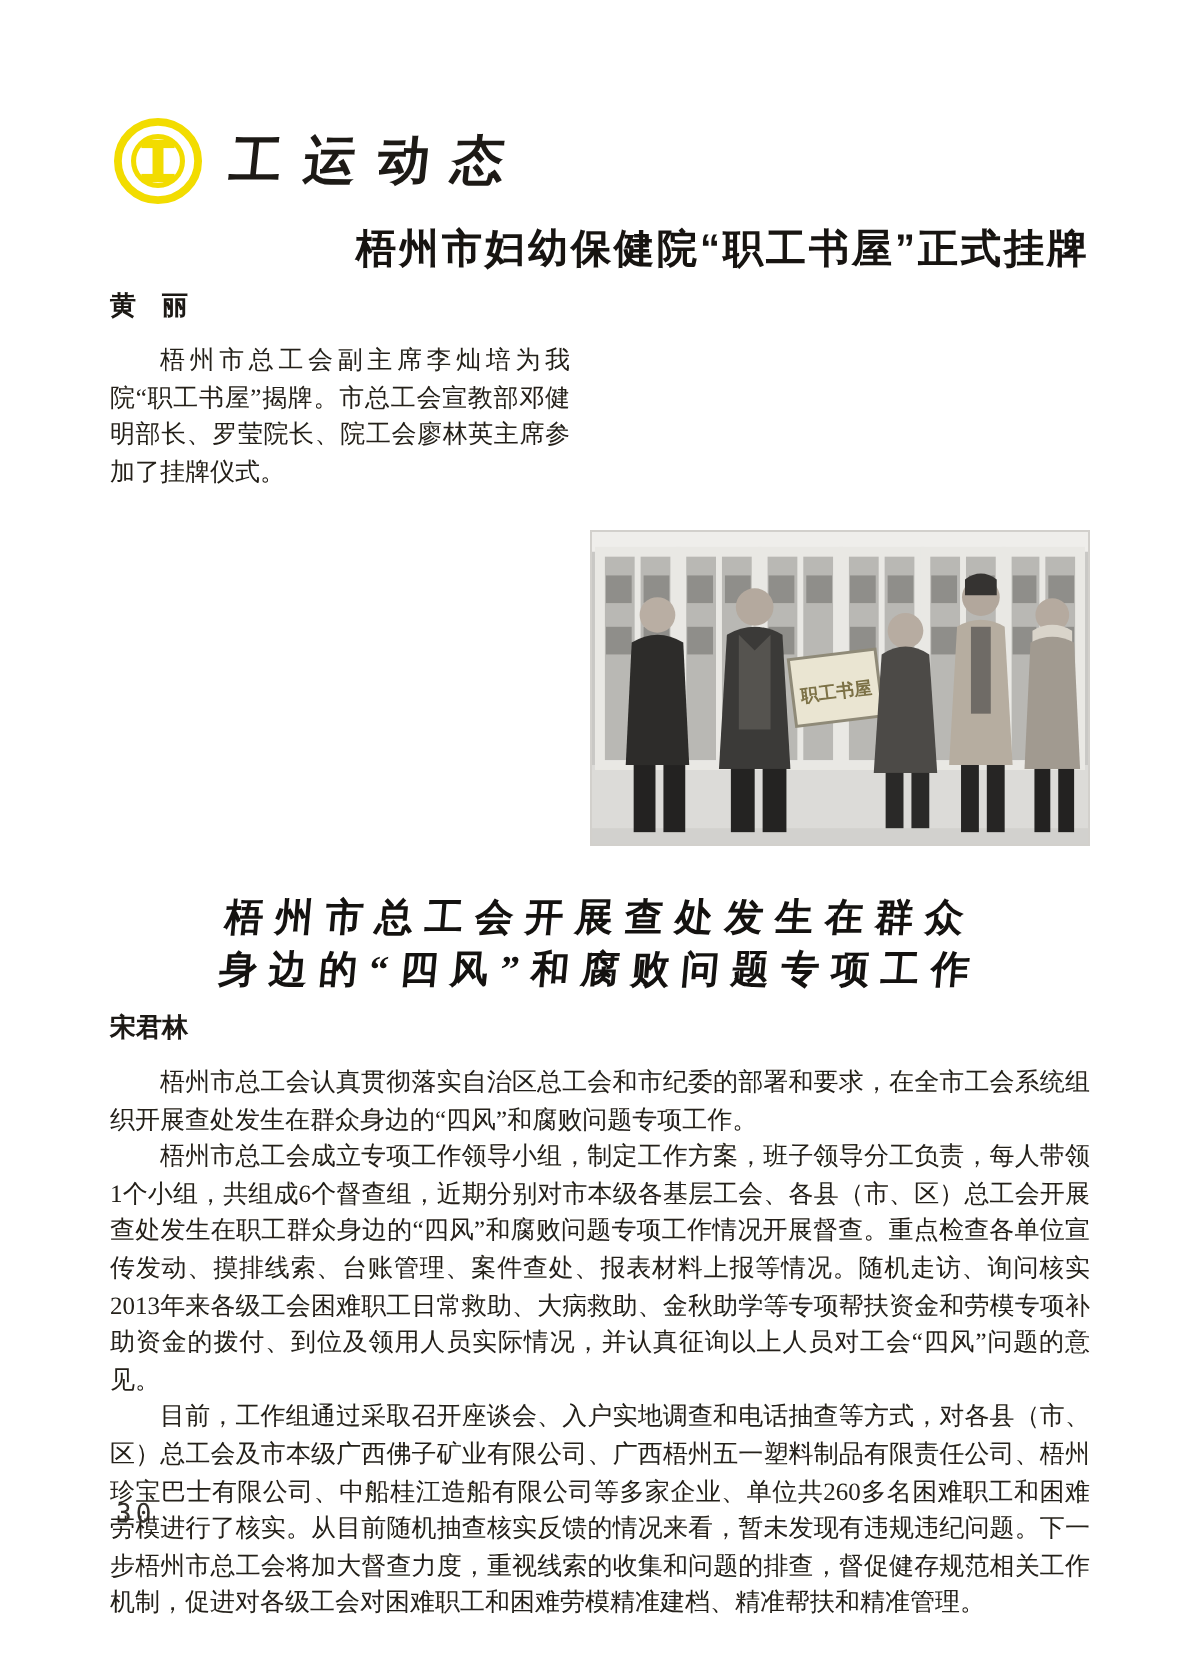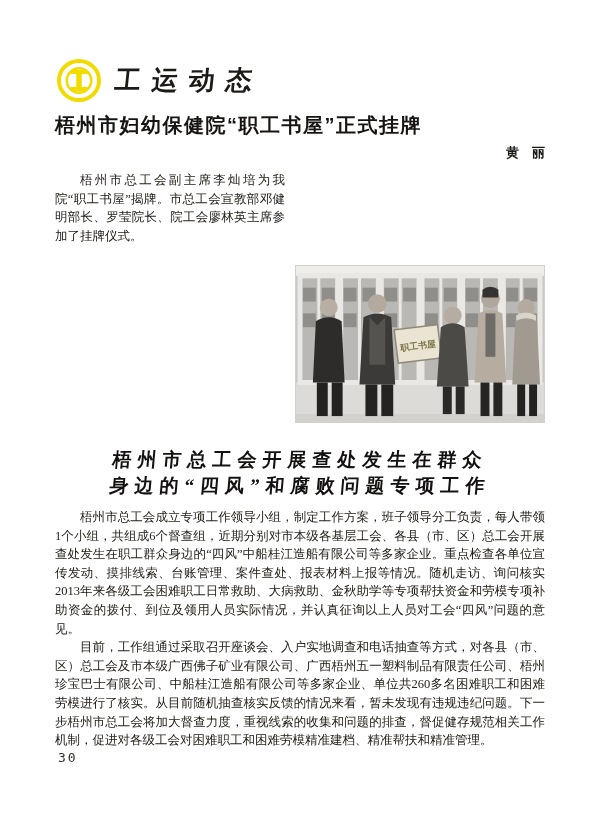--- a/index.html
+++ b/index.html
@@ -11,24 +11,24 @@
   
   .header { position:absolute; left:55px; top:58px; display:flex; align-items:center; gap:12px; }
   .brand-logo { width:48px; height:45px; display:block; }
   .brand-text {
     font-family:"Liberation Serif", serif; font-weight:900; font-size:26px;
     letter-spacing:11px; color:#1d1a16; transform:skewX(-6deg); white-space:nowrap;
   }
   
   .article { position:absolute; left:55px; width:490px; }
   .a-title {
-    text-align:left; font-family:"Liberation Sans", sans-serif; font-weight:700;
+    text-align:right; font-family:"Liberation Sans", sans-serif; font-weight:700;
     font-size:20px; letter-spacing:1.5px; color:#171411; line-height:26px;
   }
-  .a-author { text-align:right; font-weight:700; font-size:13px; margin-top:6px; color:#1c1915; }
+  .a-author { text-align:left; font-weight:700; font-size:13px; margin-top:6px; color:#1c1915; }
   .a-body {
     margin-top:9px; font-size:12.5px; line-height:18.6px; text-align:justify;
     color:#242019; display:flow-root;
   }
   .a-body p { text-indent:2em; margin:0; }
   .attr-span { float:right; }
   
   #article1 { top:112px; }
   .photo-float {
     float:right; width:250px; height:158px; margin:94px 0 4px 10px;
@@ -160,21 +160,23 @@
         </svg>
       </div>
 
       <p>梧州市总工会副主席李灿培为我院“职工书屋”揭牌。市总工会宣教部邓健明部长、罗莹院长、院工会廖林英主席参加了挂牌仪式。</p>
     </div>
   </div>
 
   <div class="article" id="article2">
     <div class="a2-title">梧州市总工会开展查处发生在群众</div>
     <div class="a2-title">身边的“四风”和腐败问题专项工作</div>
+    <div class="a-author">宋君林</div>
     <div class="a-body">
-      <p>梧州市总工会成立专项工作领导小组，制定工作方案，班子领导分工负责，每人带领1个小组，共组成6个督查组，近期分别对市本级各基层工会、各县（市、区）总工会开展查处发生在职工群众身边的“四风”中船桂江造船有限公司等多家企业。重点检查各单位宣传发动、摸排线索、台账管理、案件查处、报表材料上报等情况。随机走访、询问核实2013年来各级工会困难职工日常救助、大病救助、金秋助学等专项帮扶资金和劳模专项补助资金的拨付、到位及领用人员实际情况，并认真征询以上人员对工会“四风”问题的意见。</p>
+      <p>梧州市总工会认真贯彻落实自治区总工会和市纪委的部署和要求，在全市工会系统组织开展查处发生在群众身边的“四风”和腐败问题专项工作。</p>
+      <p>梧州市总工会成立专项工作领导小组，制定工作方案，班子领导分工负责，每人带领1个小组，共组成6个督查组，近期分别对市本级各基层工会、各县（市、区）总工会开展查处发生在职工群众身边的“四风”和腐败问题专项工作情况开展督查。重点检查各单位宣传发动、摸排线索、台账管理、案件查处、报表材料上报等情况。随机走访、询问核实2013年来各级工会困难职工日常救助、大病救助、金秋助学等专项帮扶资金和劳模专项补助资金的拨付、到位及领用人员实际情况，并认真征询以上人员对工会“四风”问题的意见。</p>
       <p><span>目前，工作组通过采取召开座谈会、入户实地调查和电话抽查等方式，对各县（市、区）总工会及市本级广西佛子矿业有限公司、广西梧州五一塑料制品有限责任公司、梧州珍宝巴士有限公司、中船桂江造船有限公司等多家企业、单位共260多名困难职工和困难劳模进行了核实。从目前随机抽查核实反馈的情况来看，暂未发现有违规违纪问题。下一步梧州市总工会将加大督查力度，重视线索的收集和问题的排查，督促健存规范相关工作机制，促进对各级工会对困难职工和困难劳模精准建档、精准帮扶和精准管理。</span></p>
     </div>
   </div>
 
   <div class="page-number">30</div>
 
 </div>
 
 </body></html>

